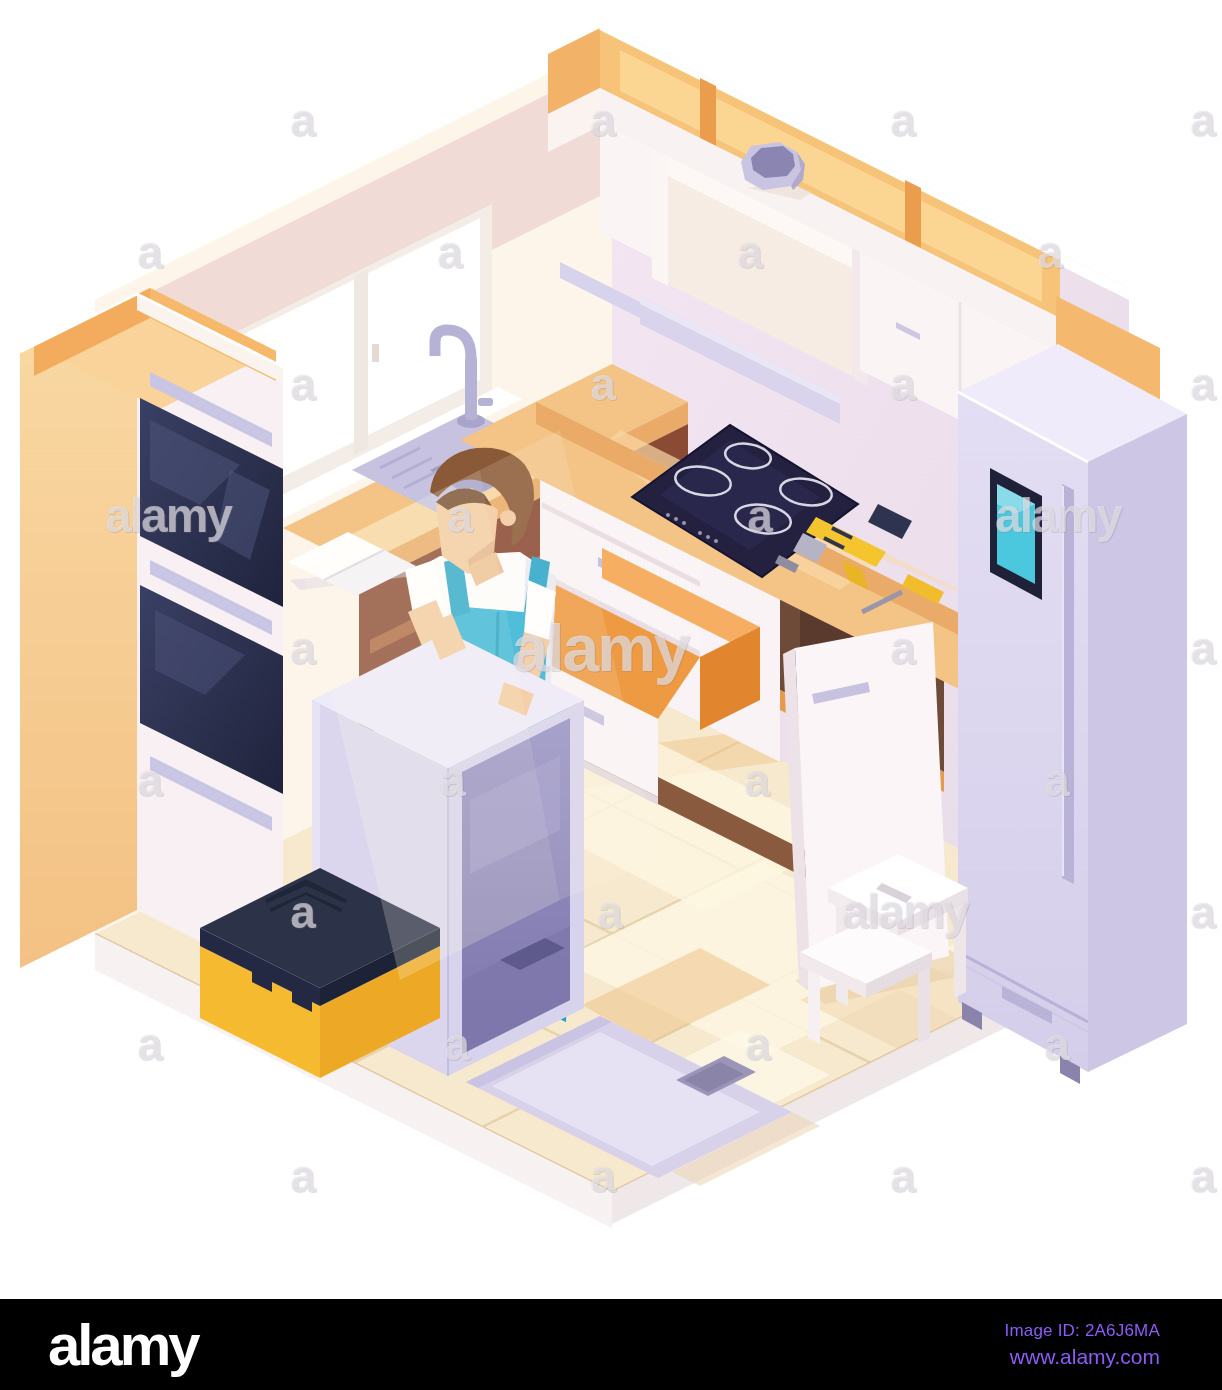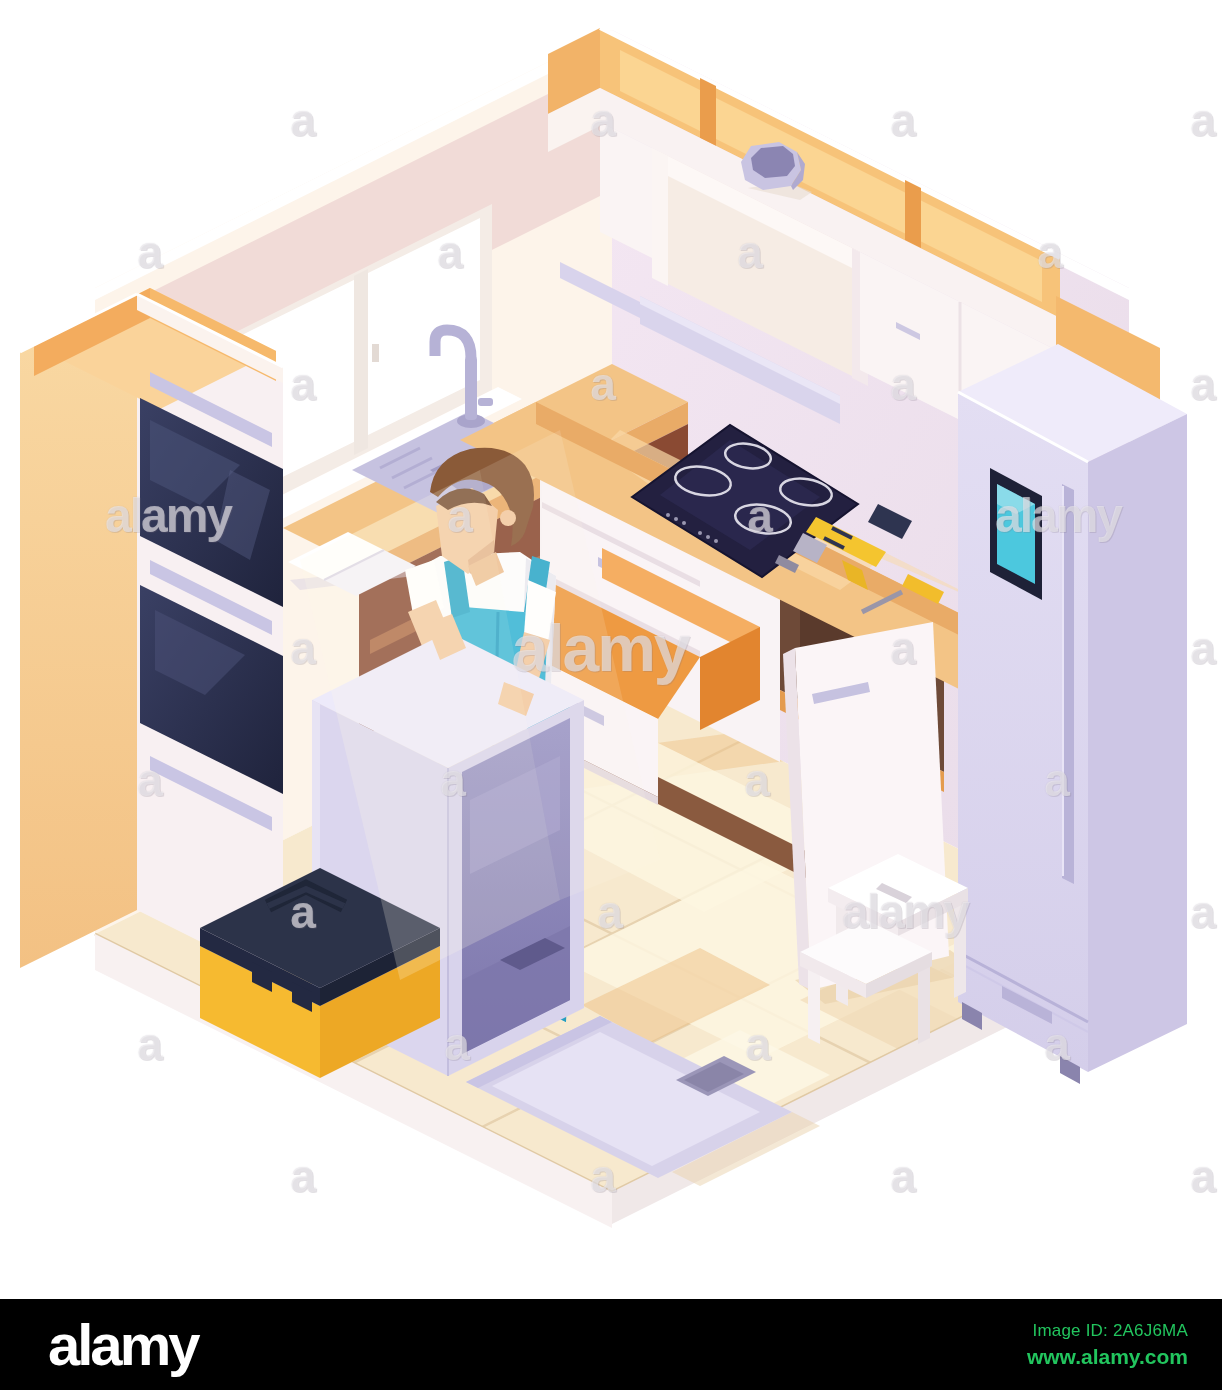--- a/index.html
+++ b/index.html
@@ -14,23 +14,23 @@
       text-shadow:0 0 1px rgba(140,130,150,0.35), 1px 1px 0 rgba(120,110,130,0.18);
       user-select:none;white-space:nowrap;}
   .wm.letter{font-size:46px;}
   .wm.word{font-size:48px;letter-spacing:-2px;}
   .wm.word-big{font-size:66px;letter-spacing:-2px;}
   
   .footer-bar{position:absolute;left:0;top:1299px;width:1222px;height:91px;
       background:var(--bar-bg,#000);display:flex;align-items:center;justify-content:space-between;}
   .footer-logo{color:#fff;font-weight:bold;font-size:58px;letter-spacing:-3px;
       margin-left:48px;line-height:1;}
-  .footer-right{margin-right:34px;text-align:right;color:#22c55e;}
+  .footer-right{margin-right:62px;text-align:right;color:#8b5cf6;}
   .footer-id{font-size:17px;font-weight:400;letter-spacing:0.2px;}
-  .footer-url{font-size:21px;font-weight:bold;margin-top:4px;}
+  .footer-url{font-size:21px;font-weight:normal;margin-top:4px;}
 </style>
 </head>
 <body>
 
 <div class="stage">
 
 <svg class="scene" width="1222" height="1299" viewBox="0 0 1222 1299">
   <defs>
     <linearGradient id="gRightWall" x1="0" y1="0" x2="1" y2="1">
       <stop offset="0" stop-color="#f4e7f3"></stop>

